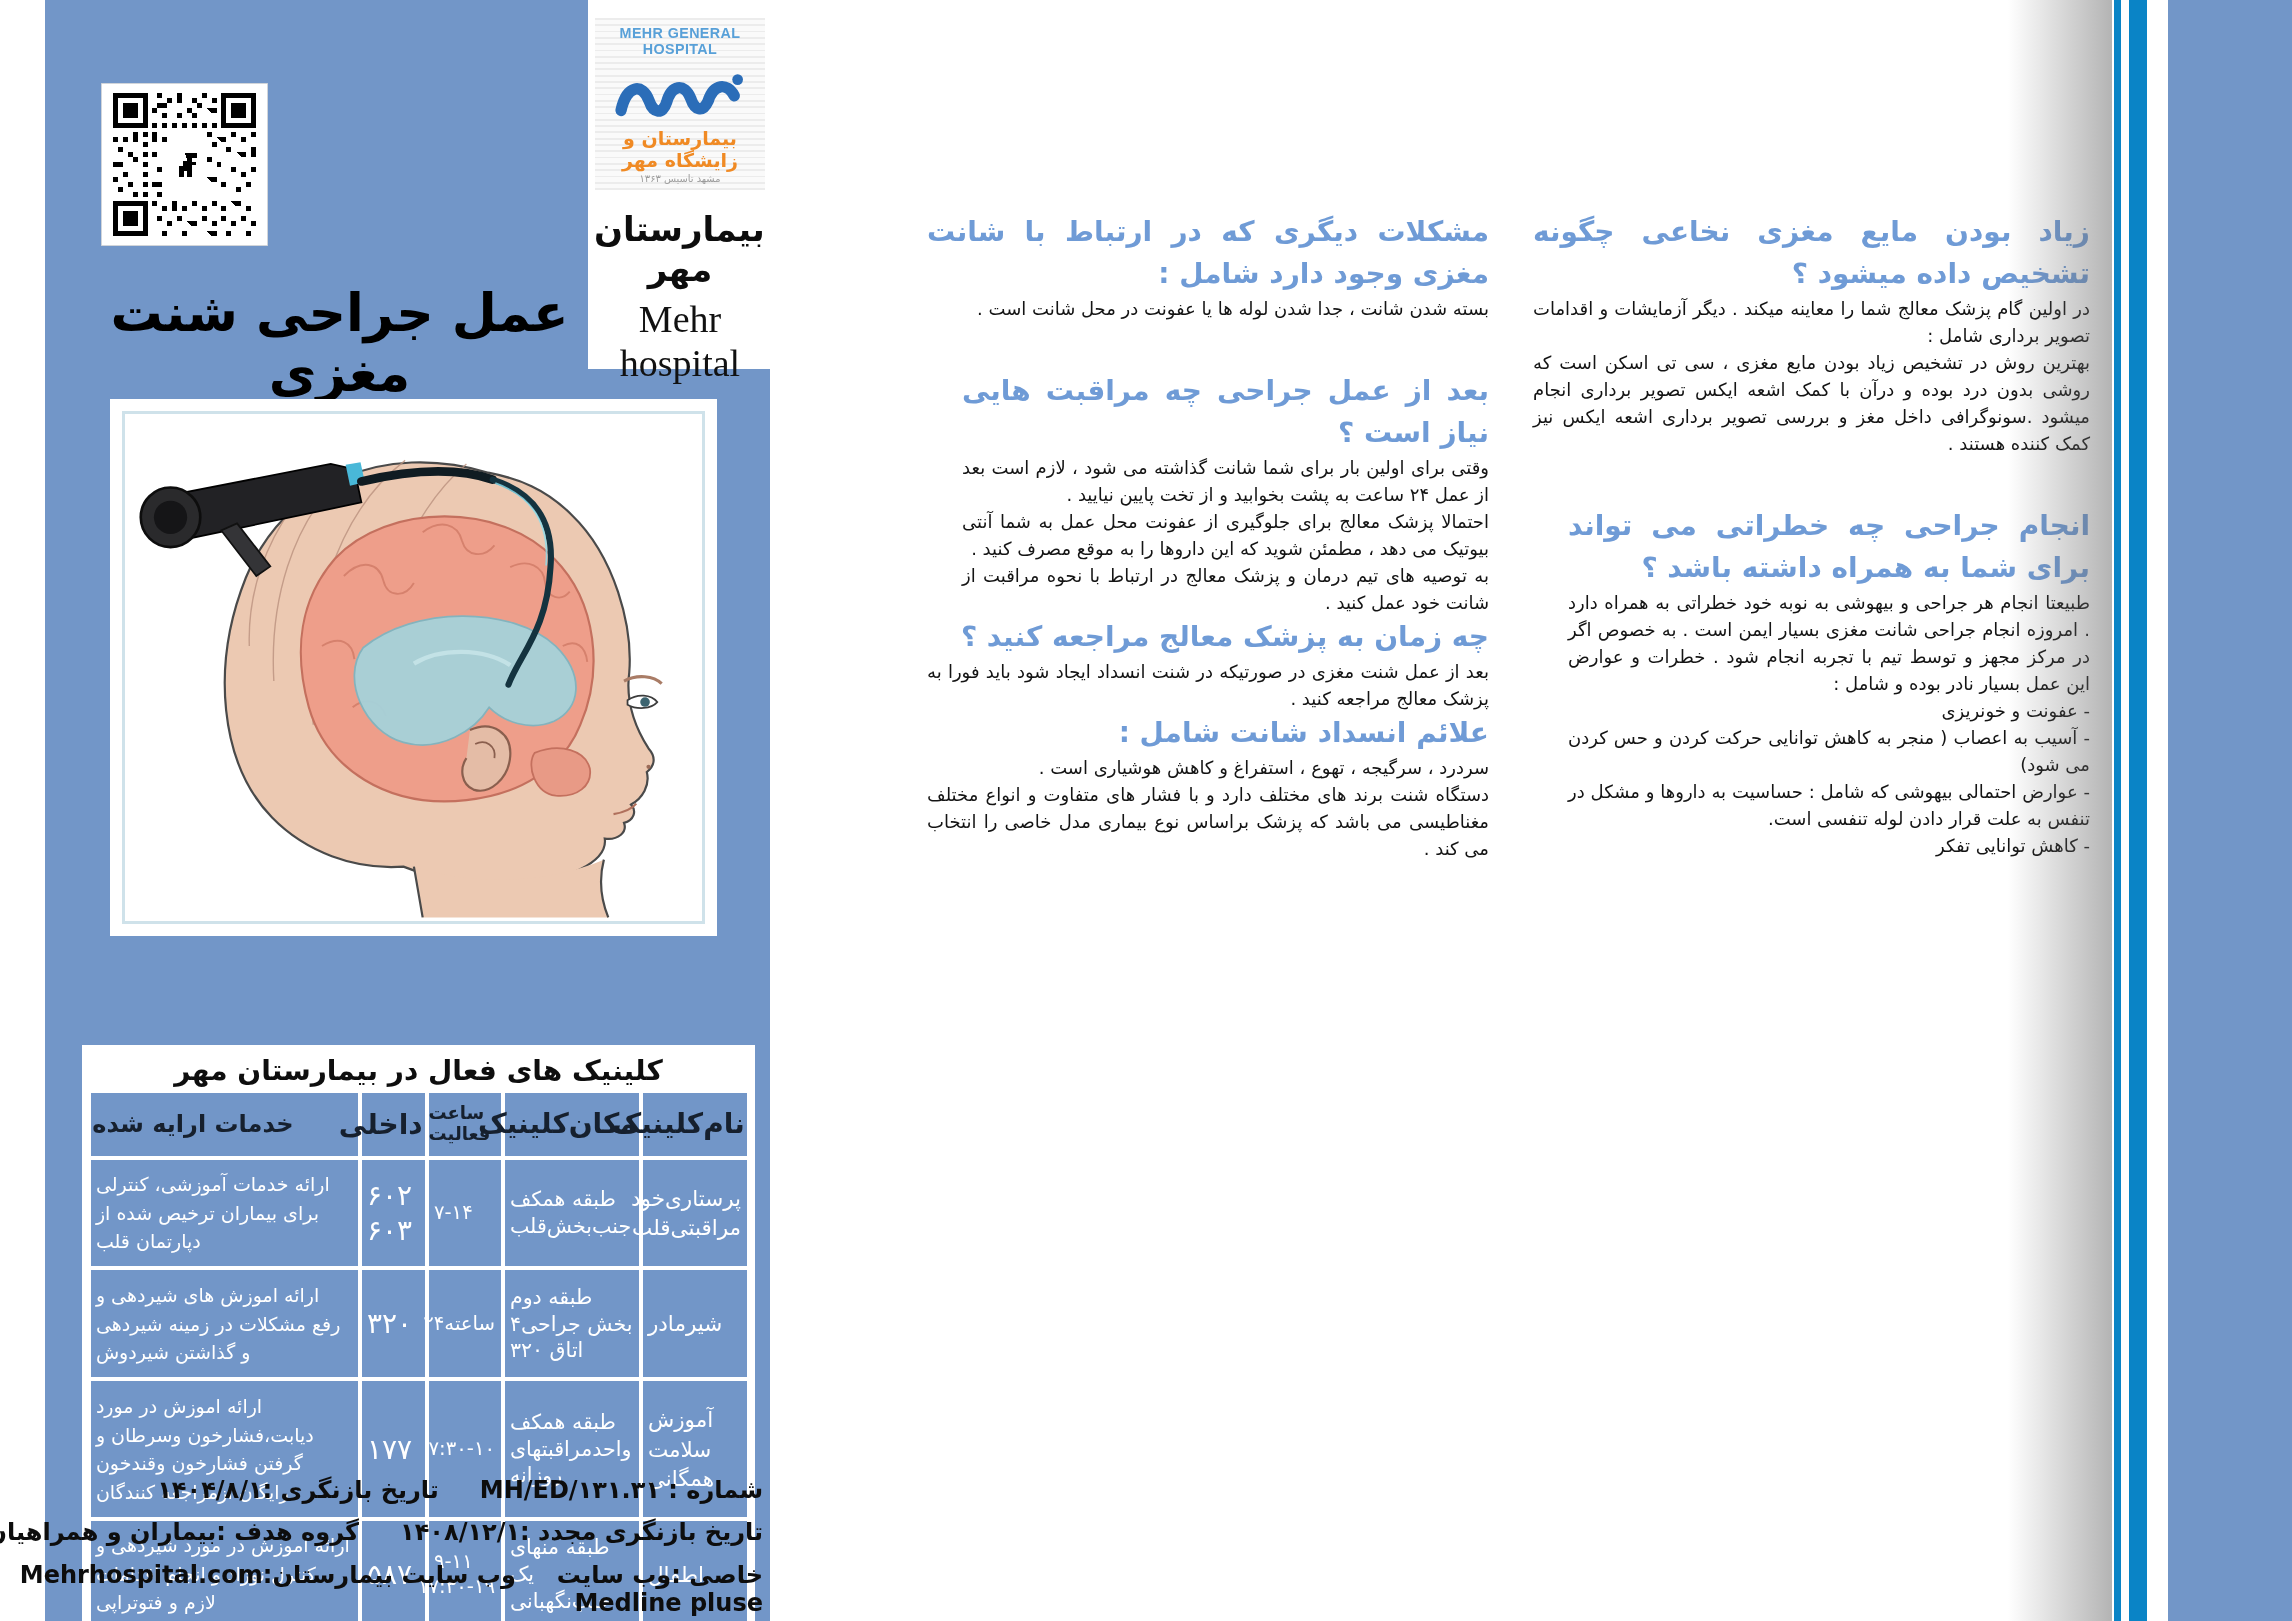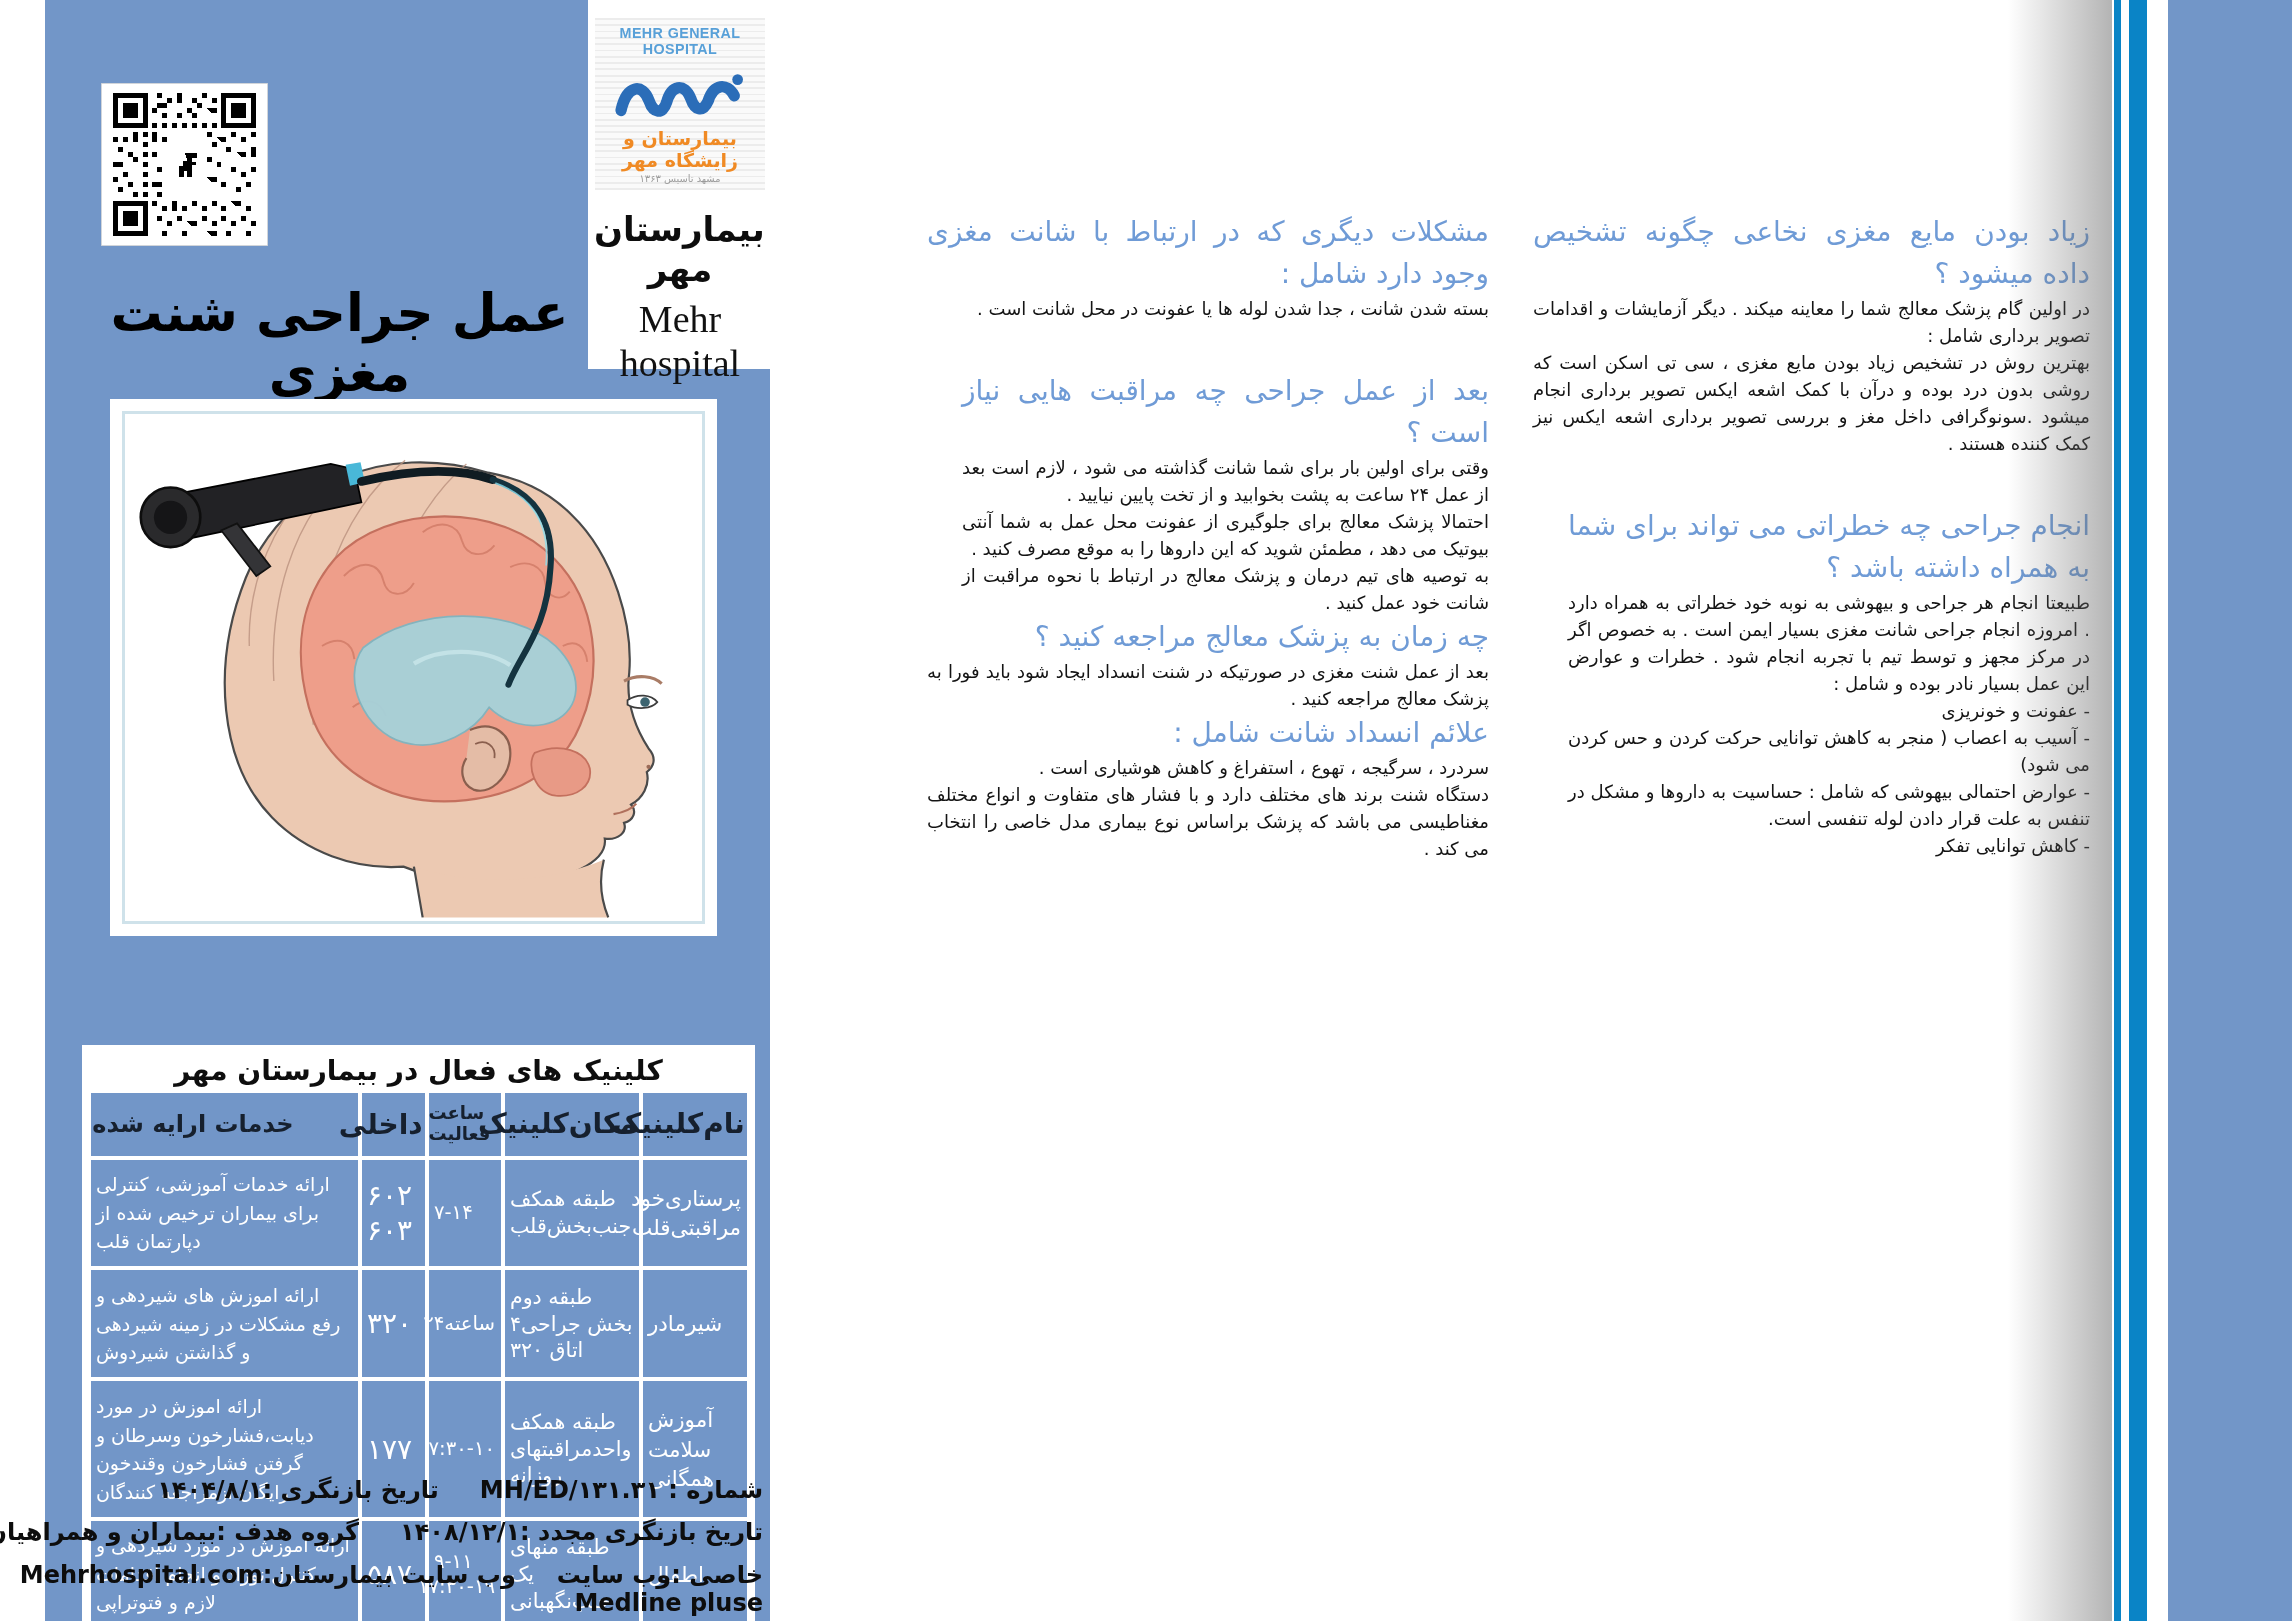--- a/index.html
+++ b/index.html
@@ -54,21 +54,21 @@
   
   .footer { position:absolute; left:36px; top:1476px; width:682px; direction:rtl; color:#0d0d0d; }
   .footer-line { display:flex; justify-content:flex-start; gap:41px; font-size:24px; font-weight:600; margin-bottom:14.3px; }
   .footer-line .lab { white-space:nowrap; }
   .footer-line .val { white-space:nowrap; }
 
   
   .txtcol { position:absolute; top:0; direction:rtl; }
   .txtcol.middle { left:927px; width:562px; padding-top:211px; }
   .txtcol.rightc { left:1533px; width:557px; padding-top:211px; }
-  .txtcol h2 { color:#6f9bd6; font-size:28px; font-weight:normal; line-height:1.5; text-align:justify; }
+  .txtcol h2 { color:#6f9bd6; font-size:28px; font-weight:bold; line-height:1.5; text-align:justify; }
   .txtcol p  { color:#141414; font-size:18px; line-height:1.5; text-align:justify; }
   .gap-before { margin-top:48px;margin-left:35px; }
 
   
   .spine-shadow { position:absolute; top:0; height:100%; left:2008px; width:104px;
                   background:linear-gradient(to right, rgba(130,130,130,0) 0%, rgba(105,105,105,0.5) 100%); }
   .stripe-thin { position:absolute; top:0; height:100%; left:2114px; width:7.2px;  background:#0a84c6; }
   .stripe-wide { position:absolute; top:0; height:100%; left:2129px; width:18px; background:#0a84c6; }
   .edge-panel  { position:absolute; top:0; height:100%; left:2168px; width:124px; background:#7296c8; }
 </style>

